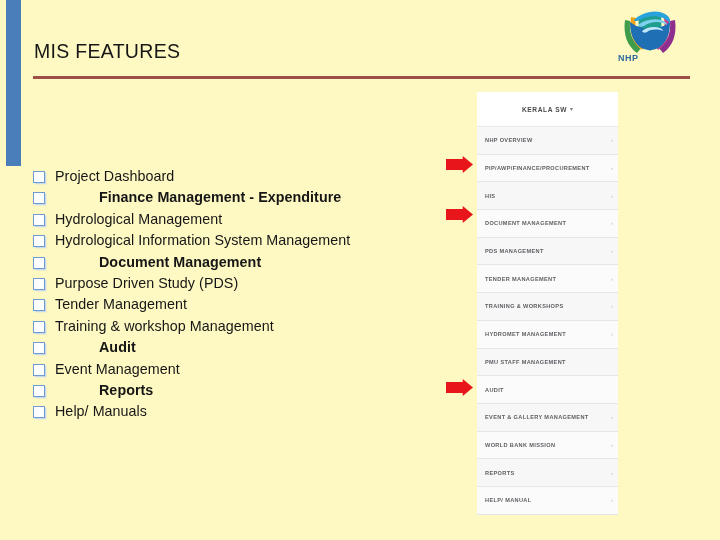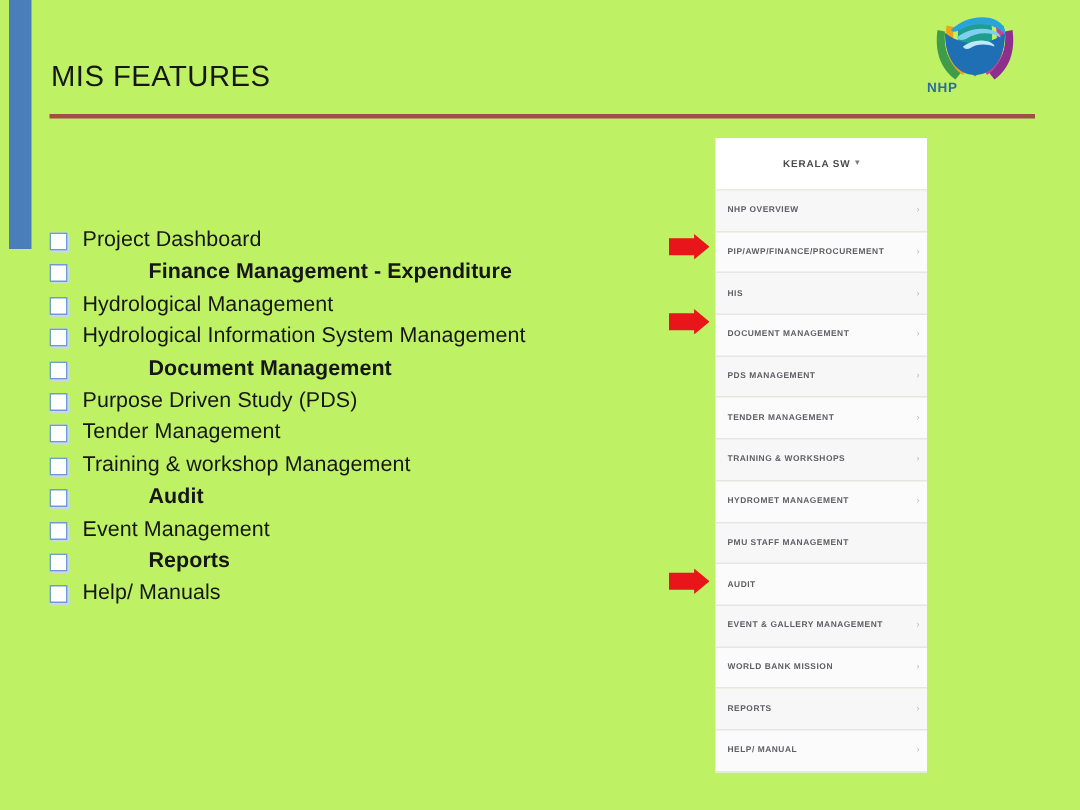--- a/index.html
+++ b/index.html
@@ -13,21 +13,21 @@
     background: #ffffff;
     font-family: "Liberation Sans", sans-serif;
     overflow: hidden;
     position: relative;
   }
   #slide {
     position: absolute;
     left: 0; top: 0;
     width: 720px;
     height: 540px;
-    background: #bef264;
+    background: #fef9c3;
     overflow: hidden;
   }
 
   
   .accent-bar {
     position: absolute;
     left: 6px;
     top: 0;
     width: 15px;
     height: 166px;
@@ -75,21 +75,21 @@
     font-size: 9px;
     font-weight: bold;
     color: #2f6b9e;
     letter-spacing: .5px;
   }
 
   
   .feature-list {
     position: absolute;
     left: 33px;
-    top: 150px;
+    top: 166px;
     width: 420px;
   }
   .feature-item {
     display: flex;
     align-items: flex-start;
     height: 21.4px;
     line-height: 21.4px;
     white-space: nowrap;
   }
   .bullet-box {

